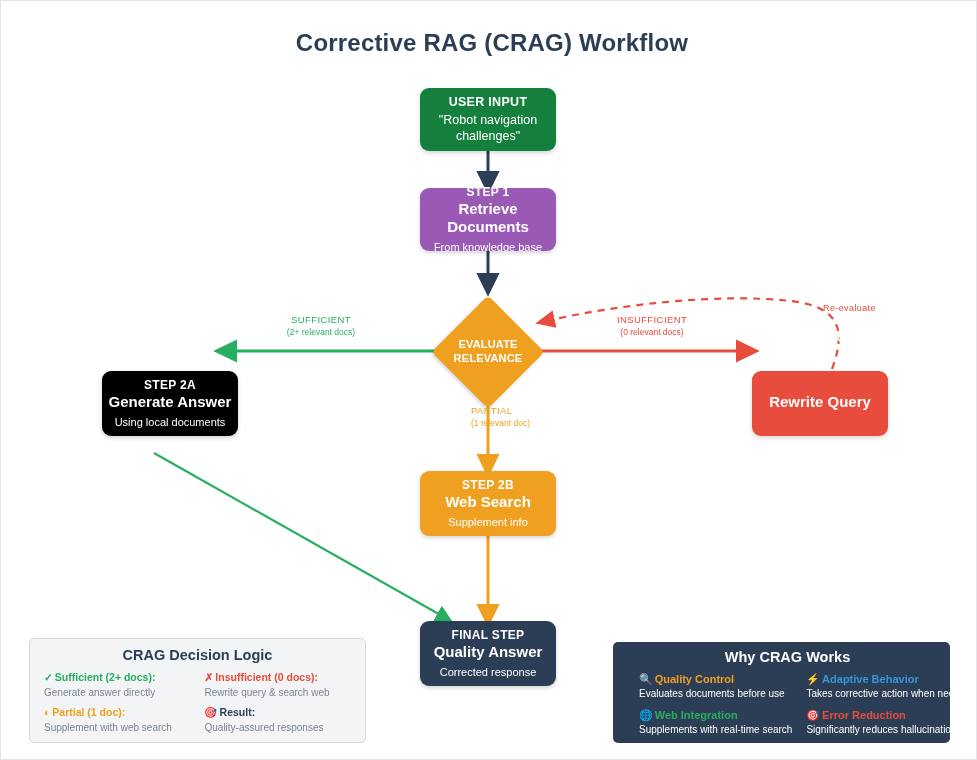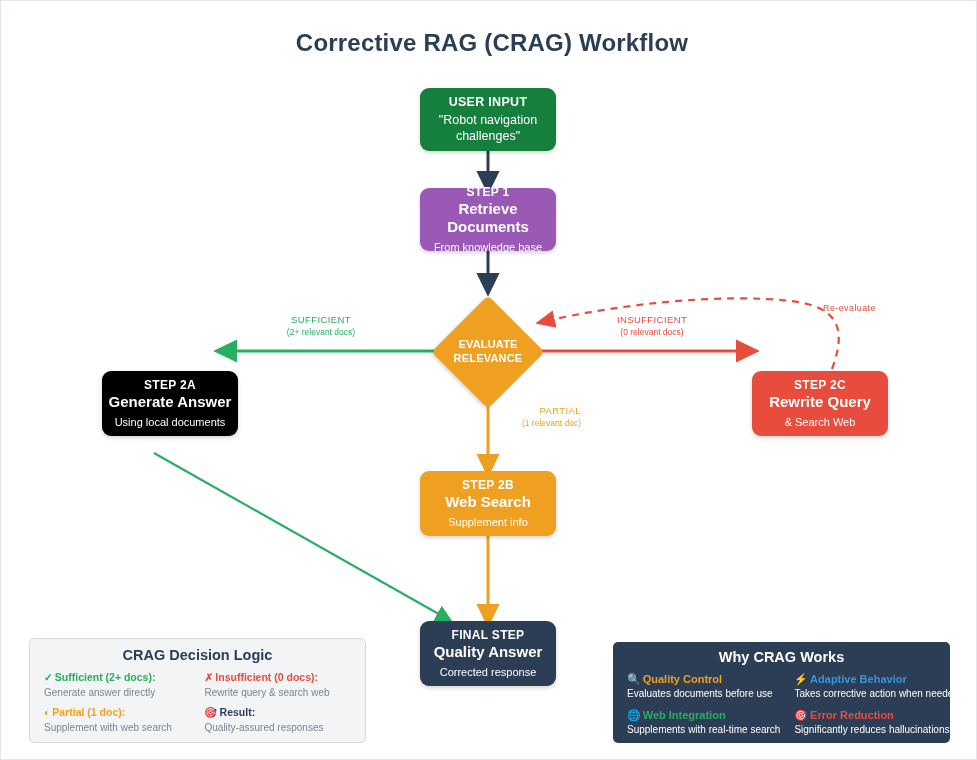--- a/index.html
+++ b/index.html
@@ -77,20 +77,21 @@
     background: #9b59b6;
   }
   #node-step2a {
     left: 85px; top: 370px; width: 136px; height: 65px;
     background: #000000;
     margin-left: 16px;
   }
   #node-step2c {
     left: 751px; top: 370px; width: 136px; height: 65px;
     background: #e74c3c;
+    gap: 47px;
   }
   #node-step2b {
     left: 419px; top: 470px; width: 136px; height: 65px;
     background: #f0a020;
   }
   #node-final {
     left: 419px; top: 620px; width: 136px; height: 65px;
     background: #2c3e55;
   }
 
@@ -129,21 +130,21 @@
     font-weight: normal;
     letter-spacing: .4px;
   }
   .edge-label .el-sub {
     display: block;
     font-size: 8.5px;
     margin-top: 1px;
   }
   #label-sufficient { left: 255px; top: 313px; width: 130px; color: #27ae60; }
   #label-insufficient { left: 586px; top: 313px; width: 130px; color: #e74c3c; }
-  #label-partial { left: 470px; top: 404px; width: 110px; text-align: right; color: #f0a020; }
+  #label-partial { left: 470px; top: 404px; width: 110px; text-align: left; color: #f0a020; }
   #label-reevaluate {
     left: 822px; top: 302px; width: 90px;
     color: #e74c3c; text-align: left;
   }
   #label-reevaluate .el-main { font-size: 9px; }
 
   
   .panel {
     position: absolute;
     border-radius: 5px;
@@ -158,21 +159,21 @@
   #panel-decision-logic .panel-title {
     text-align: center;
     font-size: 14.5px;
     font-weight: bold;
     color: #2c3e55;
     margin-bottom: 8px;
   }
   #panel-why {
     left: 612px; top: 641px; width: 337px; height: 101px;
     background: #2c3e55;
-    padding: 7px 14px 10px 14px;
+    padding: 7px 14px 10px 26px;
   }
   #panel-why .panel-title {
     text-align: center;
     font-size: 14.5px;
     font-weight: bold;
     color: #ffffff;
     margin-bottom: 7px;
   }
   .panel-grid {
     display: grid;

